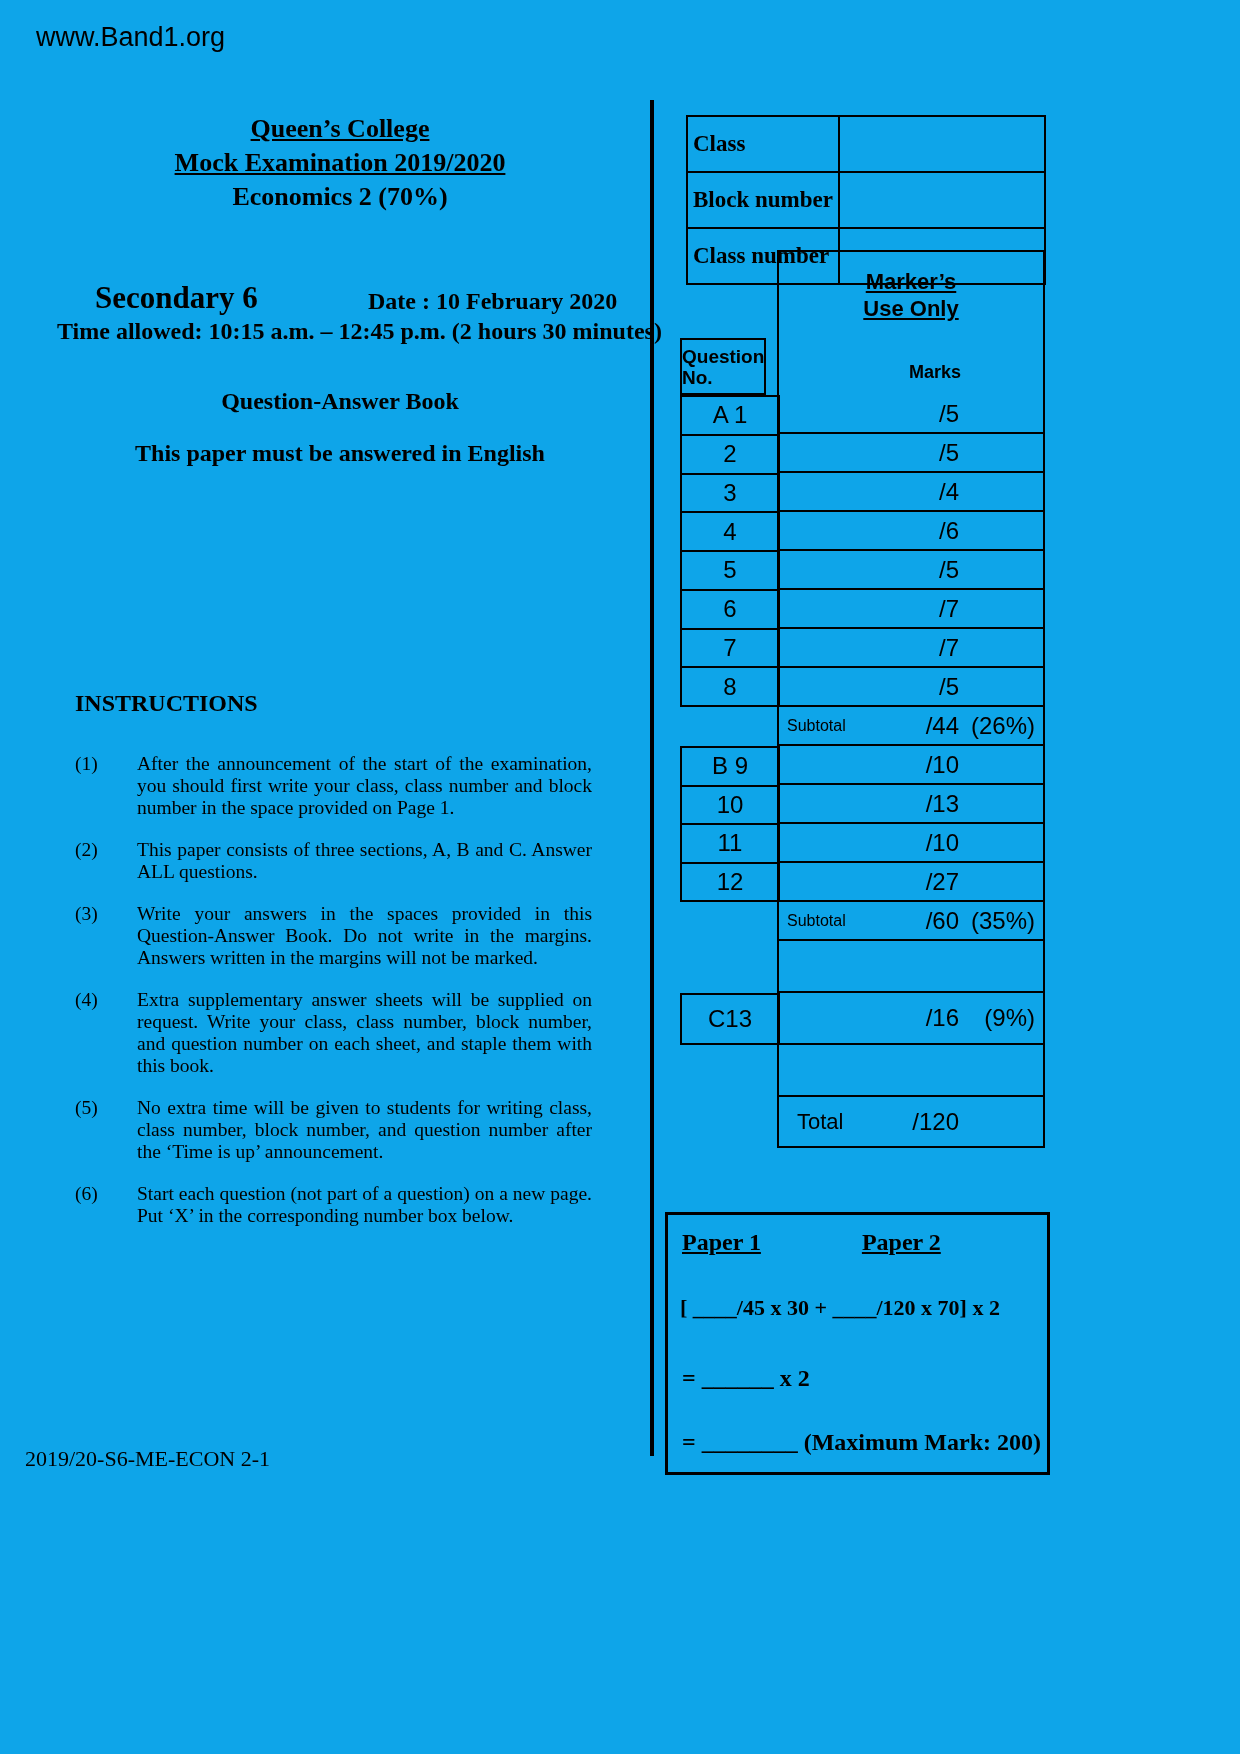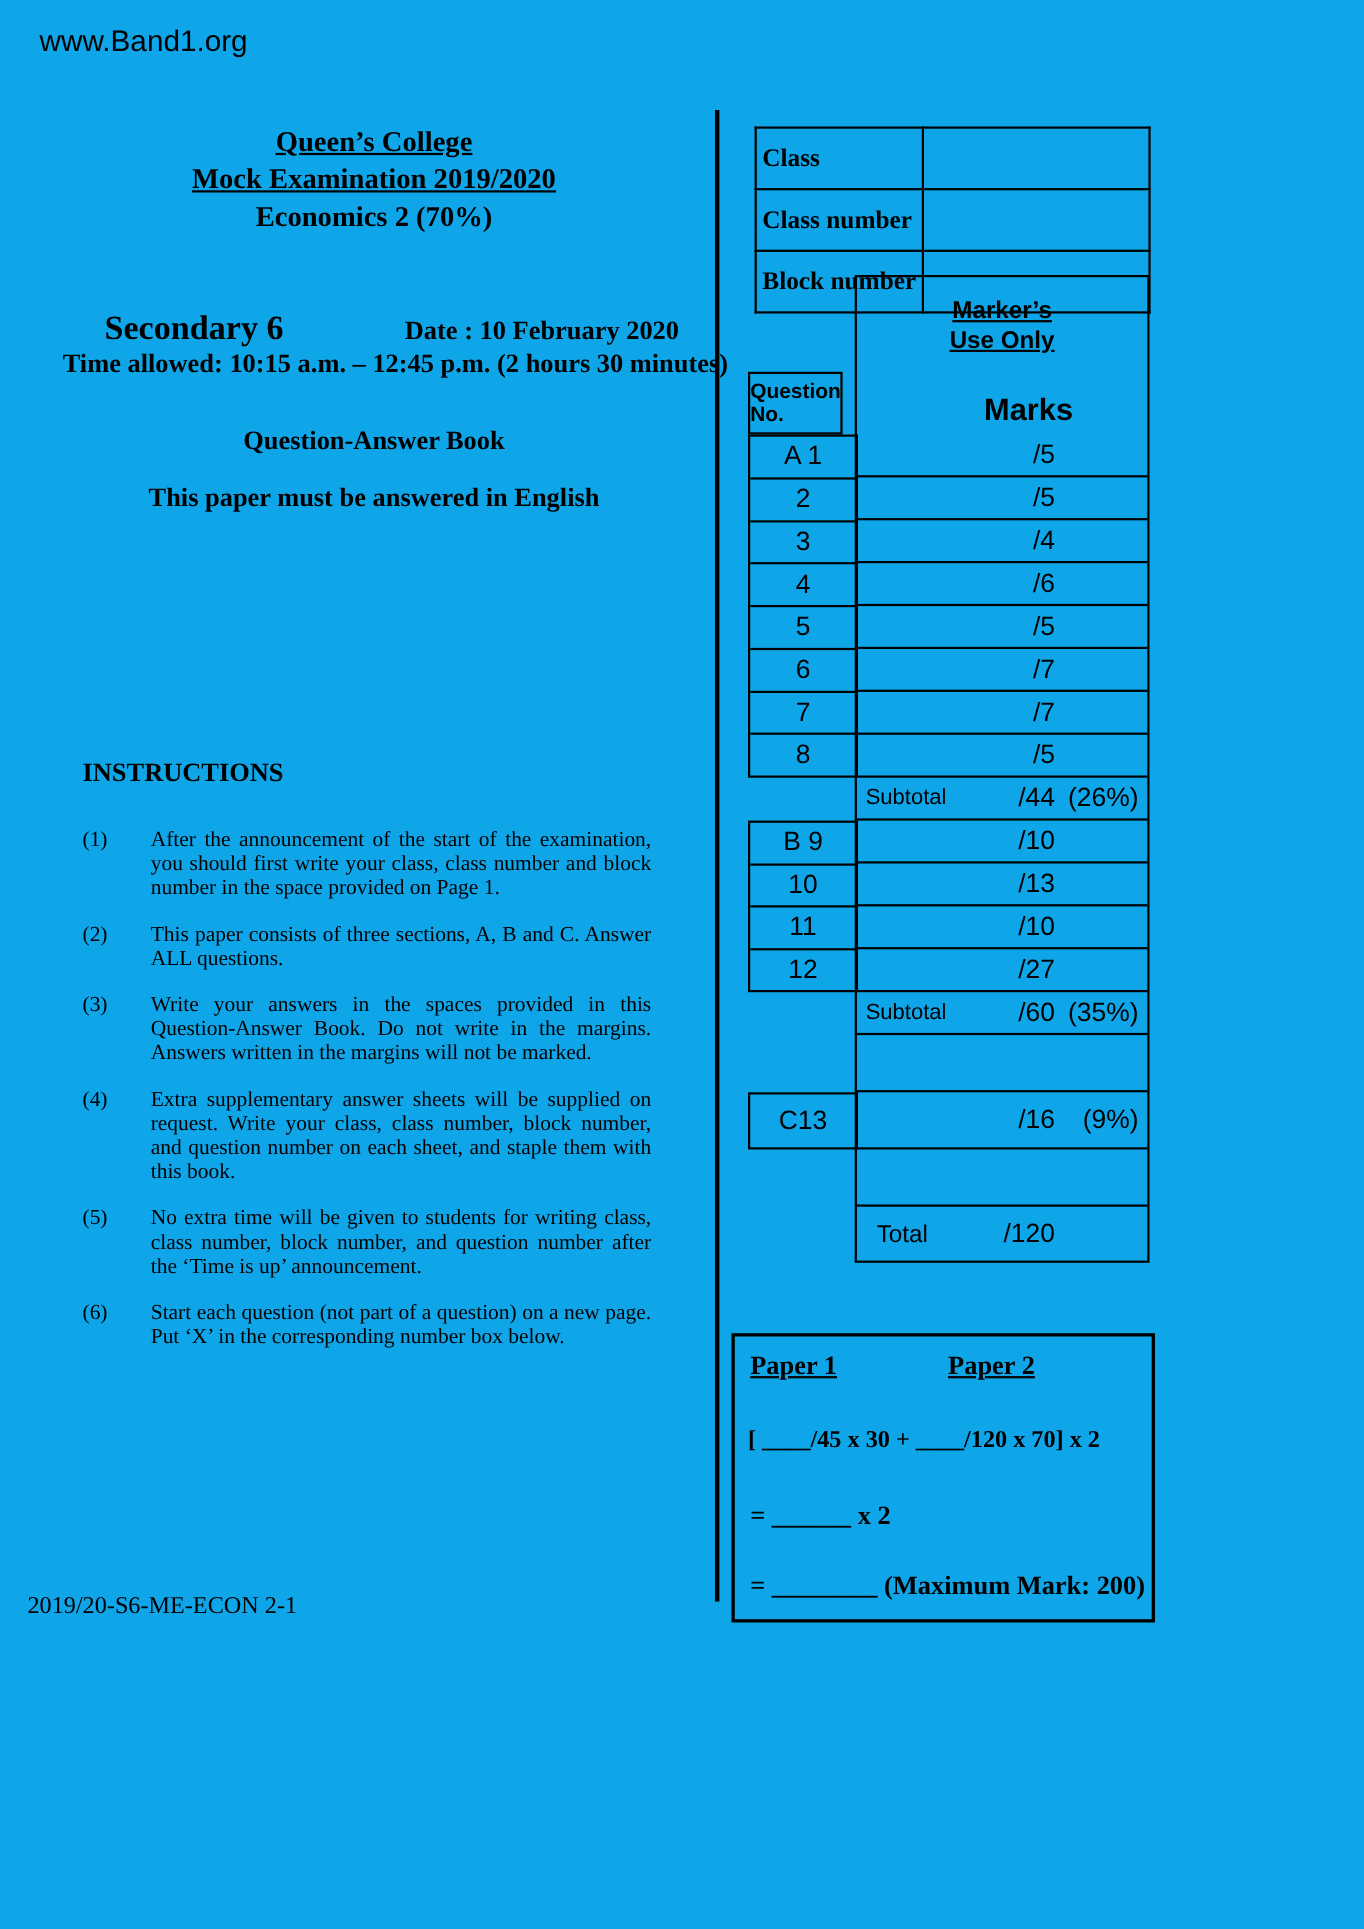--- a/index.html
+++ b/index.html
@@ -74,26 +74,26 @@
   .qcell:last-child { border-bottom: none; }
 
   
   .marks-box {
     position: absolute; left: 777px; top: 250px; width: 268px; height: 898px;
     border: 2px solid #000;
     font-family: "Liberation Sans", sans-serif;
   }
   .mr-head { height: 98px; padding-top: 16px; text-align: center; font-weight: bold; font-size: 22px; line-height: 27px; }
   .mh-line { text-decoration: underline; }
-  .mr-marks { height: 45px; display: flex; justify-content: center; align-items: center; font-weight: bold; font-size: 28px; margin-left: 48px; }
+  .mr-marks { height: 45px; display: flex; justify-content: center; align-items: center; font-weight: bold; font-size: 18px; margin-left: 48px; }
   .mr { height: 39px; display: flex; align-items: center; padding: 0 8px; }
   .mr-tall { height: 52px; }
   .mr-total { height: 49px; }
   .line { border-bottom: 2px solid #000; }
-  .mlabel { font-size: 20px; }
+  .mlabel { font-size: 16px; }
   .mr-total .mlabel { font-size: 22px; padding-left: 10px; }
   .mval { margin-left: auto; font-size: 24px; }
   .mpct { width: 76px; text-align: right; font-size: 24px; }
 
   
   .score-box {
     position: absolute; left: 665px; top: 1212px; width: 385px; height: 263px;
     border: 3px solid #000;
   }
   .sb-papers { position: absolute; left: 14px; top: 14px; font-weight: bold; font-size: 24px; }
@@ -154,25 +154,25 @@
 
   <div class="footer-code">2019/20-S6-ME-ECON 2-1</div>
 
   <table class="class-table">
     <tbody>
         <tr>
       <td class="cl-label">Class</td>
       <td class="cl-value"></td>
     </tr>
     <tr>
-      <td class="cl-label">Class number</td>
+      <td class="cl-label">Block number</td>
       <td class="cl-value"></td>
     </tr>
     <tr>
-      <td class="cl-label">Block number</td>
+      <td class="cl-label">Class number</td>
       <td class="cl-value"></td>
     </tr>
   </tbody>
     </table>
 
   <div class="qcol-header">
     <div>Question</div>
     <div>No.</div>
   </div>
 

